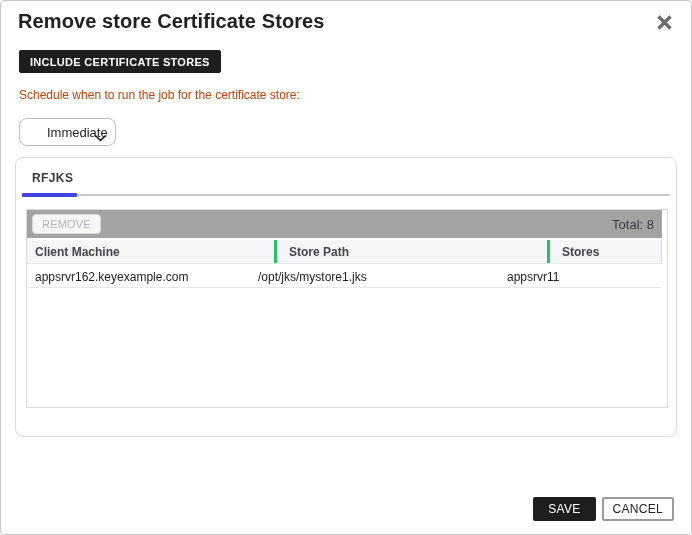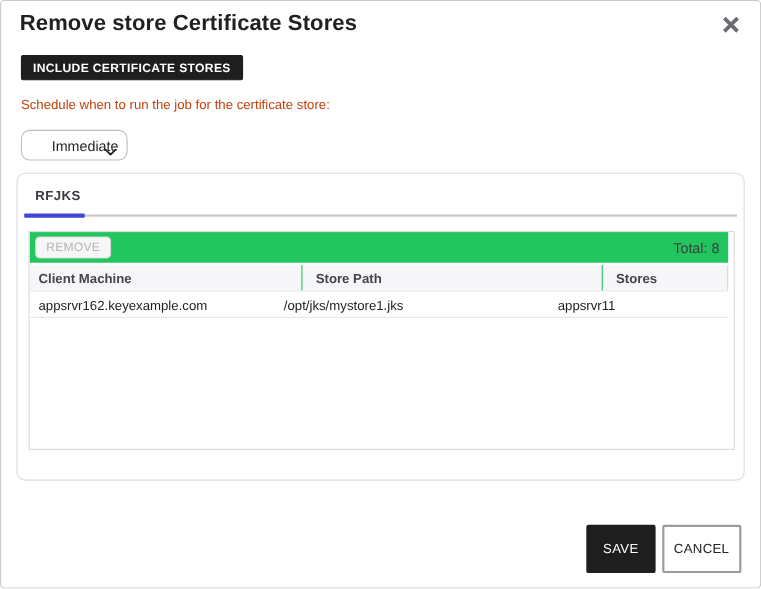--- a/index.html
+++ b/index.html
@@ -87,21 +87,21 @@
   .grid {
     margin: 13px 8px 0 10px;
     height: 199px;
     border: 1px solid #d9d9d9;
     background: #fff;
     padding-right: 5px;
     overflow: hidden;
   }
   .grid-toolbar {
     display: flex; justify-content: space-between; align-items: center;
-    background: #22c55e;
+    background: #a3a3a3;
     height: 28px;
     padding: 0 8px 0 5px;
   }
   .remove-btn {
     font-family: inherit;
     font-size: 11px; color: #b3b3b9;
     background: #f6f6f7;
     border: 1px solid #d9d9d9; border-radius: 4px;
     padding: 3px 9px;
     letter-spacing: 0.2px;
@@ -112,21 +112,21 @@
     display: flex;
     background: #f6f6f8;
     border-top: 2px solid #fff;
     height: 25px;
     gap: 24px;
   }
   .grid-header .cell {
     font-size: 12px; font-weight: 700; color: #44444b;
     padding: 5px 8px 0 8px;
   }
-  .grid-header .cell + .cell { border-left: 1px solid #22c55e; padding-left: 12px; }
+  .grid-header .cell + .cell { border-left: 3px solid #22c55e; padding-left: 12px; }
   .grid-header .cell:last-child { border-right: 1px solid #d8d8e0; }
 
   .grid-row {
     display: flex;
     height: 25px;
     border-top: 1px solid #e7e7e7;
     border-bottom: 1px solid #e7e7e7;
     background: #fff;
   }
   .grid-row .cell {
@@ -141,21 +141,21 @@
   
   .modal-footer {
     position: absolute; right: 17px; bottom: 13px;
     display: flex; gap: 6px;
   }
   .save-btn {
     font-family: inherit;
     background: #1e1e1e; color: #fff;
     border: 2px solid #1e1e1e; border-radius: 2px;
     font-size: 12px; font-weight: 400; letter-spacing: 0.3px;
-    padding: 13px 13px;
+    padding: 3px 13px;
     cursor: pointer;
   }
   .cancel-btn {
     font-family: inherit;
     background: #fff; color: #222;
     border: 2px solid #9b9b9b; border-radius: 2px;
     font-size: 12px; letter-spacing: 0.3px;
     padding: 3px 9px;
     cursor: pointer;
   }

